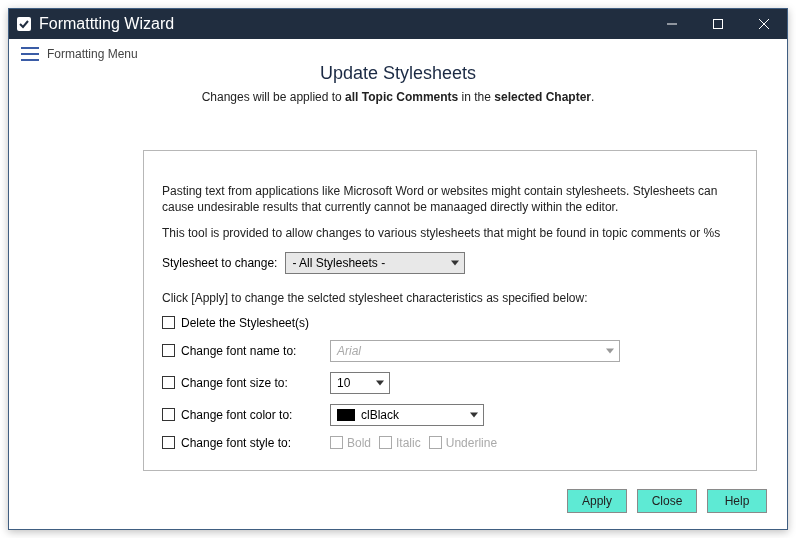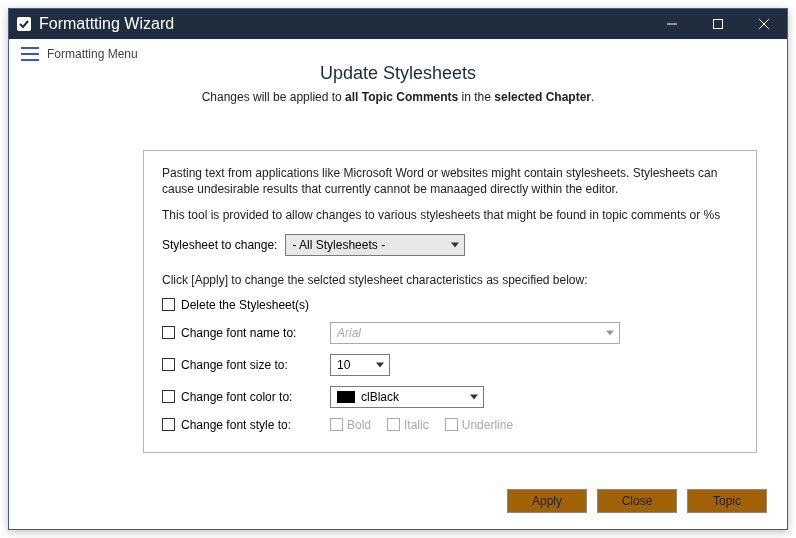--- a/index.html
+++ b/index.html
@@ -69,21 +69,21 @@
   .subheading {
     text-align: center;
     font-size: 12px;
     color: #222;
     margin-top: 6px;
   }
   .subheading b { font-weight: 600; }
   .panel {
     margin: 46px 30px 0 134px;
     border: 1px solid #b7b7b7;
-    padding: 14px 18px 20px 18px;
+    padding: 32px 18px 20px 18px;
     flex: 0 0 auto;
   }
   .para { line-height: 1.35; color: #222; margin-bottom: 10px; }
   .row {
     display: flex;
     align-items: center;
     margin-top: 10px;
   }
   .row-gap { margin-top: 16px; }
   .cb {
@@ -115,34 +115,34 @@
     border-right: 4px solid transparent;
     border-top: 5px solid #333;
   }
   .combo.disabled { color: #aaa; border-color:#aaa;font-style:italic; }
   .combo.disabled .arrow { border-top-color:#999; }
   .stylesheet-combo { width: 180px; margin-left: 8px; }
   .font-name-combo { width: 290px; }
   .font-size-combo { width: 60px; }
   .font-color-combo { width: 154px; background:#fff; }
   .swatch { width: 18px; height: 12px; background:#000; margin-right: 6px; border:1px solid #000;}
-  .inline-checks { display:flex; gap:16px; align-items:center; }
+  .inline-checks { display:flex; gap:8px; align-items:center; }
   .inline-checks .cb { border-color:#aaa; }
   .inline-checks span { color:#aaa; }
   .footer {
     margin-top: auto;
     display: flex;
     justify-content: flex-end;
     padding: 14px 20px 16px 0;
     gap: 10px;
   }
   .btn {
-    width: 80px; height: 24px;
+    width: 60px; height: 24px;
     border: 1px solid #8a8a8a;
-    background: #a16207;
+    background: #5eead4;
     display: flex; align-items: center; justify-content: center;
     font-size: 12px;
     color: #222;
   }
   .left-col { width: 168px; display:flex; align-items:flex-start;}
 </style>
 </head>
 <body>
 
 <div class="window">
@@ -261,16 +261,16 @@
           <span>Underline</span>
         </div>
       </div>
     </div>
 
   </div>
 
   <div class="footer">
     <div class="btn">Apply</div>
     <div class="btn">Close</div>
-    <div class="btn">Topic</div>
+    <div class="btn">Help</div>
   </div>
 
 </div>
 
 </body></html>

